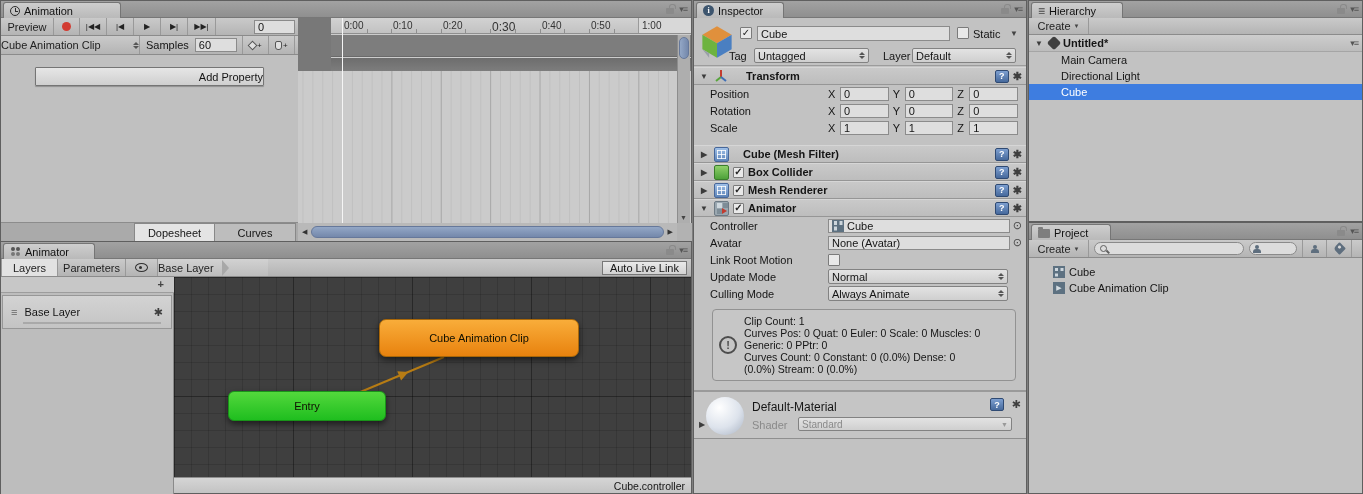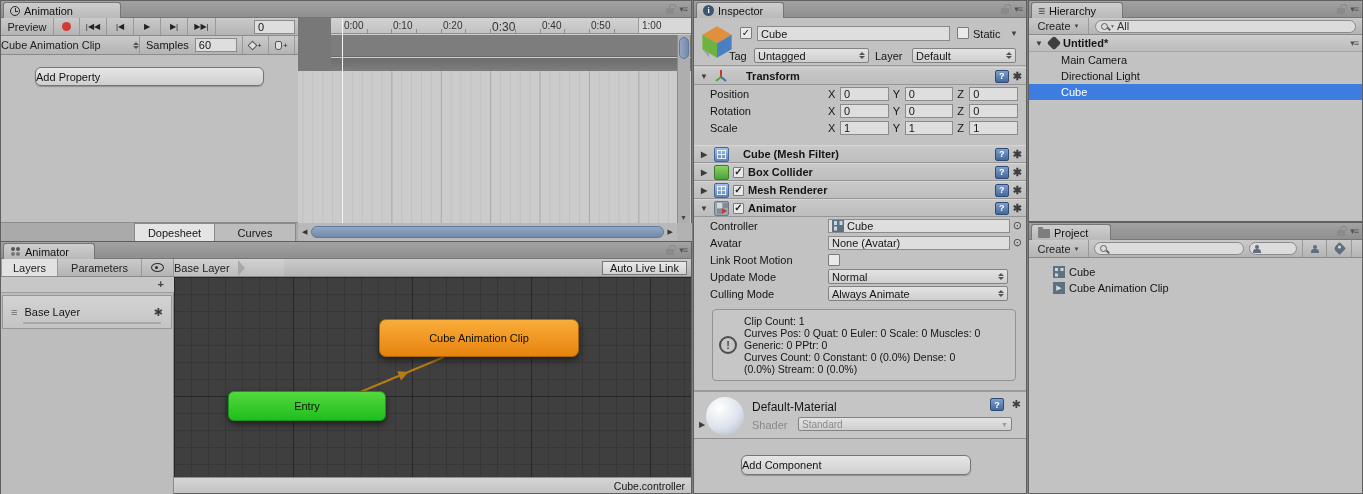--- a/index.html
+++ b/index.html
@@ -11,21 +11,21 @@
   
   .tabbar{position:absolute;left:0;top:0;right:0;height:17px;background:linear-gradient(#a2a2a2,#8f8f8f);border-bottom:1px solid #777}
   .tab{position:absolute;top:1px;height:16px;padding:0 10px 0 6px;background:linear-gradient(#cecece,#b9b9b9);border:1px solid #757575;border-bottom:none;border-radius:3px 3px 0 0;display:flex;align-items:center;gap:4px;font-size:11px;color:#111;white-space:nowrap}
   .lockmenu{position:absolute;right:4px;top:3px;display:flex;align-items:center;gap:5px;color:#5c5c5c}
   .lockbody{width:8px;height:6px;background:#8a8a8a;border-radius:1px;position:relative;margin-top:3px}
   .lockbody:before{content:"";position:absolute;left:3px;top:-4px;width:5px;height:4px;border:1.5px solid #8a8a8a;border-bottom:none;border-radius:3px 3px 0 0}
   .menuglyph{font-size:9px;color:#555;letter-spacing:-1px}
   
   .toolbar{position:absolute;background:linear-gradient(#cacaca,#b4b4b4);border-bottom:1px solid #8b8b8b;display:flex;align-items:center}
   .tbtn{height:100%;display:flex;align-items:center;justify-content:center;padding:0 0;border-right:1px solid #999;color:#222;white-space:nowrap}
-  .btn{background:linear-gradient(#e6e6e6,#cfcfcf);border:1px solid #757575;border-radius:6px;display:flex;align-items:center;justify-content:flex-start;box-shadow:0 1px 1px rgba(0,0,0,.25)}
+  .btn{background:linear-gradient(#e6e6e6,#cfcfcf);border:1px solid #757575;border-radius:1px;display:flex;align-items:center;justify-content:flex-end;box-shadow:0 1px 1px rgba(0,0,0,.25)}
   .field{background:#dedede;border:1px solid #8b8b8b;padding:0 3px;display:flex;align-items:center;overflow:hidden;white-space:nowrap}
   .drop{background:linear-gradient(#e3e3e3,#cfcfcf);border:1px solid #828282;border-radius:2px;padding:0 3px;display:flex;align-items:center;overflow:hidden;white-space:nowrap}
   .pop{display:inline-flex;flex-direction:column;gap:1px;margin-left:auto;padding-left:4px}
   .pop i{width:0;height:0;border-left:3px solid transparent;border-right:3px solid transparent}
   .pop .u{border-bottom:3px solid #555}
   .pop .d{border-top:3px solid #555}
   .caret{font-size:8px;color:#444}
   .chk{width:12px;height:12px;background:#e9e9e9;border:1px solid #7b7b7b;border-radius:1px;display:flex;align-items:center;justify-content:center;font-size:10px;color:#222;line-height:1}
   
   .clock{width:10px;height:10px;border:1.5px solid #2e2e2e;border-radius:50%;position:relative}
@@ -184,21 +184,21 @@
         <span>Animator</span>
       </div>
       <div class="lockmenu">
         <span class="lockbody"></span>
         <span class="menuglyph">▾≡</span>
       </div>
     </div>
 
     <div class="toolbar" style="left:0;top:17px;width:690px;height:18px">
       <div class="tbtn" style="width:57px;background:#e2e2e2;border-left:1px solid #999">Layers</div>
-      <div class="tbtn" style="width:84px">Parameters</div>
+      <div class="tbtn" style="width:68px">Parameters</div>
       <div class="tbtn" style="width:32px">
           <span class="eye"></span>
         </div>
       <div class="tbtn" style="width:110px;justify-content:flex-start;border-right:none;background:linear-gradient(#d2d2d2,#bdbdbd)">
         <span>Base Layer</span>
         <span style="margin-left:8px;width:0;height:0;border-top:8px solid transparent;border-bottom:8px solid transparent;border-left:7px solid #a8a8a8"></span>
       </div>
       <div class="abs" style="right:4px;top:2px;height:14px;padding:0 7px;background:linear-gradient(#e9e9e9,#d2d2d2);border:1px solid #777;display:flex;align-items:center">
           <span>Auto Live Link</span>
         </div>
@@ -261,21 +261,21 @@
       <span class="abs" style="left:279px;top:10px">Static</span>
       <span class="caret abs" style="left:316px;top:11px">▼</span>
       <span class="abs" style="left:35px;top:32px">Tag</span>
       <div class="drop abs" style="left:60px;top:30px;width:115px;height:15px">
           <span>Untagged</span>
           <span class="pop">
             <i class="u"></i>
             <i class="d"></i>
           </span>
         </div>
-      <span class="abs" style="left:181px;top:32px">Layer</span>
+      <span class="abs" style="left:189px;top:32px">Layer</span>
       <div class="drop abs" style="left:218px;top:30px;width:104px;height:15px">
           <span>Default</span>
           <span class="pop">
             <i class="u"></i>
             <i class="d"></i>
           </span>
         </div>
     </div>
 
     <div class="abs" style="left:0;top:66px;width:332px">
@@ -428,46 +428,38 @@
       <span class="abs" style="left:58px;top:8px;font-size:12px">Default-Material</span>
       <span class="abs" style="left:58px;top:27px;color:#8a8a8a">Shader</span>
       <div class="drop abs" style="left:104px;top:25px;width:214px;height:14px;color:#8a8a8a">
           <span style="font-size:10px">Standard</span>
           <span class="caret" style="margin-left:auto;color:#999;font-size:7px">▼</span>
         </div>
       <span class="help abs" style="right:22px;top:6px">?</span>
       <span class="gear abs" style="right:5px;top:7px">✱</span>
     </div>
 
-    <div class="btn abs" style="left:47px;top:454px;width:230px;height:20px">
-        <span>Add Component</span>
-      </div>
   </div>
 
   <div class="panel" style="left:1028px;top:0;width:335px;height:222px">
     <div class="tabbar">
       <div class="tab" style="left:2px;width:92px">
         <span style="font-size:12px;color:#444;line-height:1">≡</span>
         <span>Hierarchy</span>
       </div>
       <div class="lockmenu">
         <span class="lockbody"></span>
         <span class="menuglyph">▾≡</span>
       </div>
     </div>
     <div class="toolbar" style="left:0;top:17px;width:333px;height:17px">
       <div class="tbtn" style="width:60px;gap:3px">
           <span>Create</span>
           <span class="caret" style="font-size:6px">▼</span>
         </div>
-      <div style="flex:1;height:13px;margin:0 6px;border-radius:7px;background:#dcdcdc;border:1px solid #8a8a8a;display:flex;align-items:center;padding:0 5px;gap:2px">
-        <span class="mag"></span>
-        <span class="caret" style="font-size:5px;color:#666">▼</span>
-        <span style="color:#333">All</span>
-      </div>
     </div>
     <div class="abs" style="left:0;top:34px;width:333px;height:186px;background:#c2c2c2">
       <div style="display:flex;align-items:center;height:17px;background:linear-gradient(#cdcdcd,#bcbcbc);border-bottom:1px solid #a5a5a5;padding-left:4px;gap:4px">
         <span class="fold">▼</span>
         <span class="unity-ico"></span>
         <span style="font-weight:bold">Untitled*</span>
         <span class="menuglyph" style="margin-left:auto;padding-right:4px">▾≡</span>
       </div>
       <div class="hier-row">
           <span>Main Camera</span>

